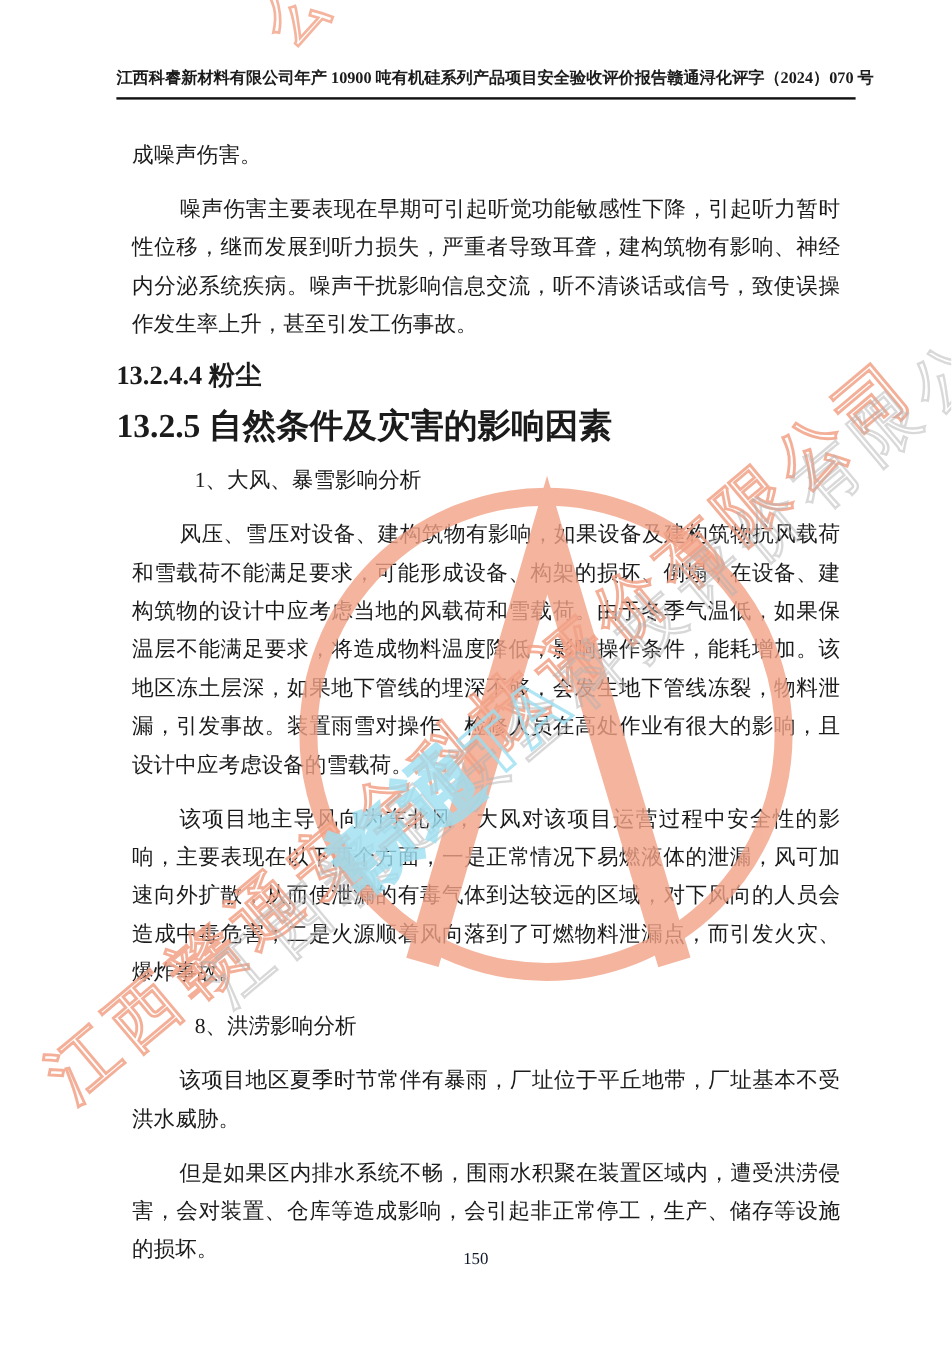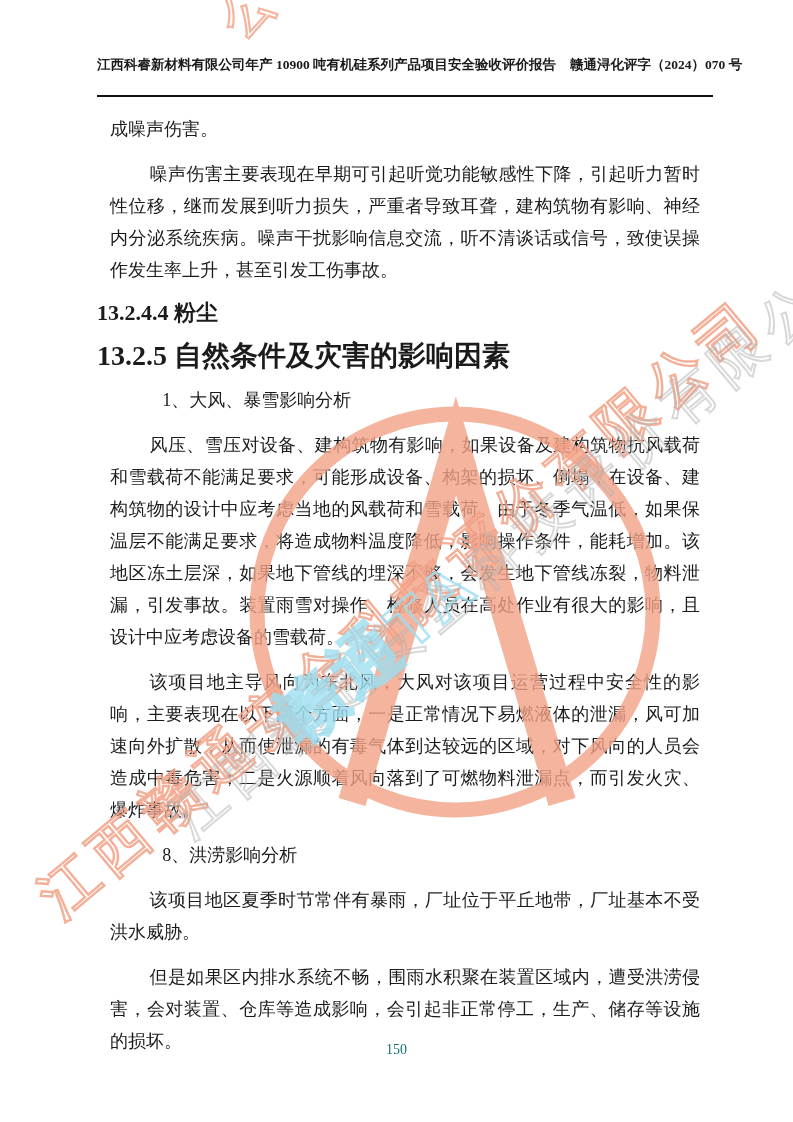--- a/index.html
+++ b/index.html
@@ -10,24 +10,24 @@
     overflow:hidden;
     font-family:"Liberation Serif","DejaVu Serif",serif;
     color:#1b1b1b;
   }
   
   .header{
     position:absolute;left:97px;top:56px;width:616px;
     display:flex;justify-content:space-between;align-items:flex-end;
     font-size:13.5px;font-weight:bold;letter-spacing:0;
     border-bottom:2px solid #111;
-    padding-bottom:21px;
+    padding-bottom:7px;
     white-space:nowrap;
   }
-  .header .doc-no{margin-left:14px;}
+  .header .doc-no{margin-left:0;}
   
   .body{
     position:absolute;left:97px;top:100px;width:616px;
     font-size:18px;line-height:32px;
     text-align:justify;
   }
   .body p{margin:13px;text-indent:2.2em;}
   .body p.noindent{text-indent:0;}
   .body p.item{text-indent:2.9em;}
   .body h3{
@@ -36,21 +36,21 @@
     text-align:left;
   }
   .body h2{
     margin:14px 0 10px 0;
     font-size:28px;line-height:30px;font-weight:bold;
     text-align:left;
   }
   
   .footer{
     position:absolute;left:0;top:1042px;width:100%;
-    text-align:center;font-size:14px;color:#0f766e;
+    text-align:center;font-size:14px;color:#0f172a;
   }
   
   .watermark{
     position:absolute;inset:0;
     pointer-events:none;
     z-index:5;
   }
   .watermark svg{display:block;}
 </style>
 </head>

